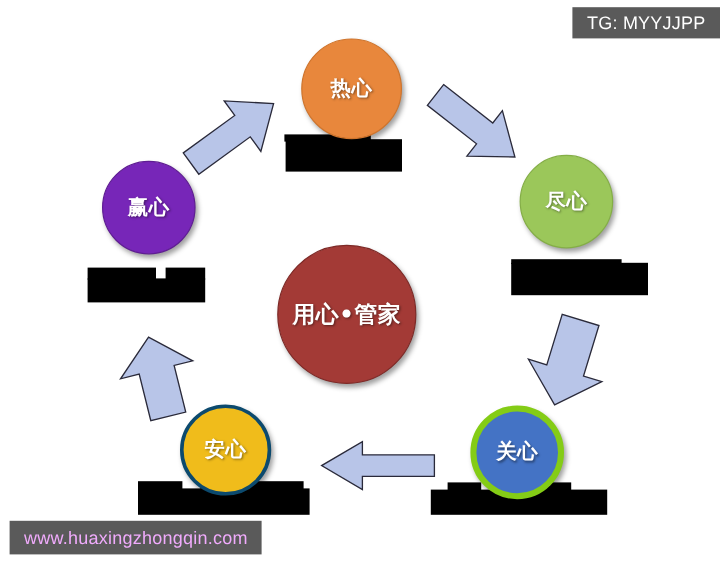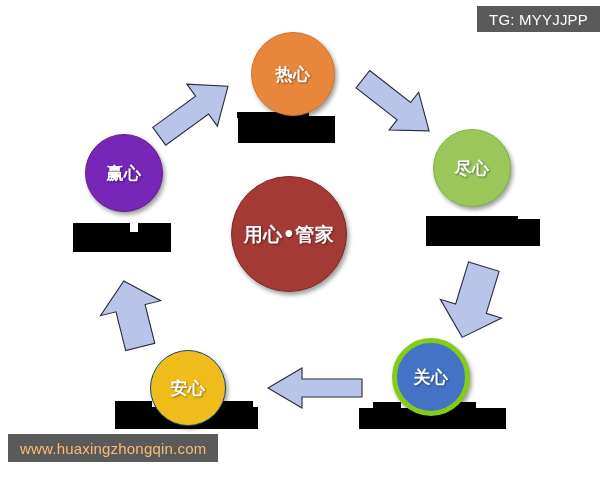--- a/index.html
+++ b/index.html
@@ -58,21 +58,21 @@
   .node .node-label {
     color: #ffffff;
     font-weight: bold;
     line-height: 1;
     text-shadow: 1px 1px 2px rgba(0,0,0,0.45);
     font-family: "DejaVu Sans", "Liberation Sans", sans-serif;
     white-space: nowrap;
   }
 
   #node-center {
-    left: 231px; top: 176px;
+    left: 231px; top: 204px;
     width: 116px; height: 116px;
     background: #a33a36;
     border: 1px solid #7e2a27;
   }
   #node-center .node-label { font-size: 19px; letter-spacing: 0.5px; }
 
   #node-rexin {
     left: 251px; top: 32px;
     width: 84px; height: 84px;
     background: #e8873c;
@@ -85,24 +85,24 @@
     background: #9bc75a;
     border: 1px solid #84ae46;
   }
   #node-guanxin {
     left: 392px; top: 338px;
     width: 78px; height: 78px;
     background: #4473c5;
     border: 5px solid #84cc16;
   }
   #node-anxin {
-    left: 150px; top: 350px;
+    left: 150px; top: 337px;
     width: 76px; height: 76px;
     background: #f0bc1b;
-    border: 1px solid #0c4a6e;
+    border: 3px solid #0c4a6e;
   }
   #node-yingxin {
     left: 85px; top: 134px;
     width: 78px; height: 78px;
     background: #7726b8;
     border: 1px solid #5f1d93;
   }
   .node-sm .node-label { font-size: 17px; letter-spacing: 0.5px; }
 
   
@@ -214,17 +214,17 @@
   </div>
 
   <div class="node node-sm" id="node-yingxin" style="background: rgb(119, 38, 184); justify-content: center;">
     <span class="node-label">赢心</span>
   </div>
 
   <div class="watermark" id="wm-top" style="background: rgb(90, 90, 90); color: rgb(255, 255, 255);">
     <span>TG: MYYJJPP</span>
   </div>
 
-  <div class="watermark" id="wm-bottom" style="background: rgb(90, 90, 90); color: #fdba74;">
+  <div class="watermark" id="wm-bottom" style="background: rgb(90, 90, 90); color: #f0abfc;">
     <span>www.huaxingzhongqin.com</span>
   </div>
 
 </div>
 
 </body></html>

